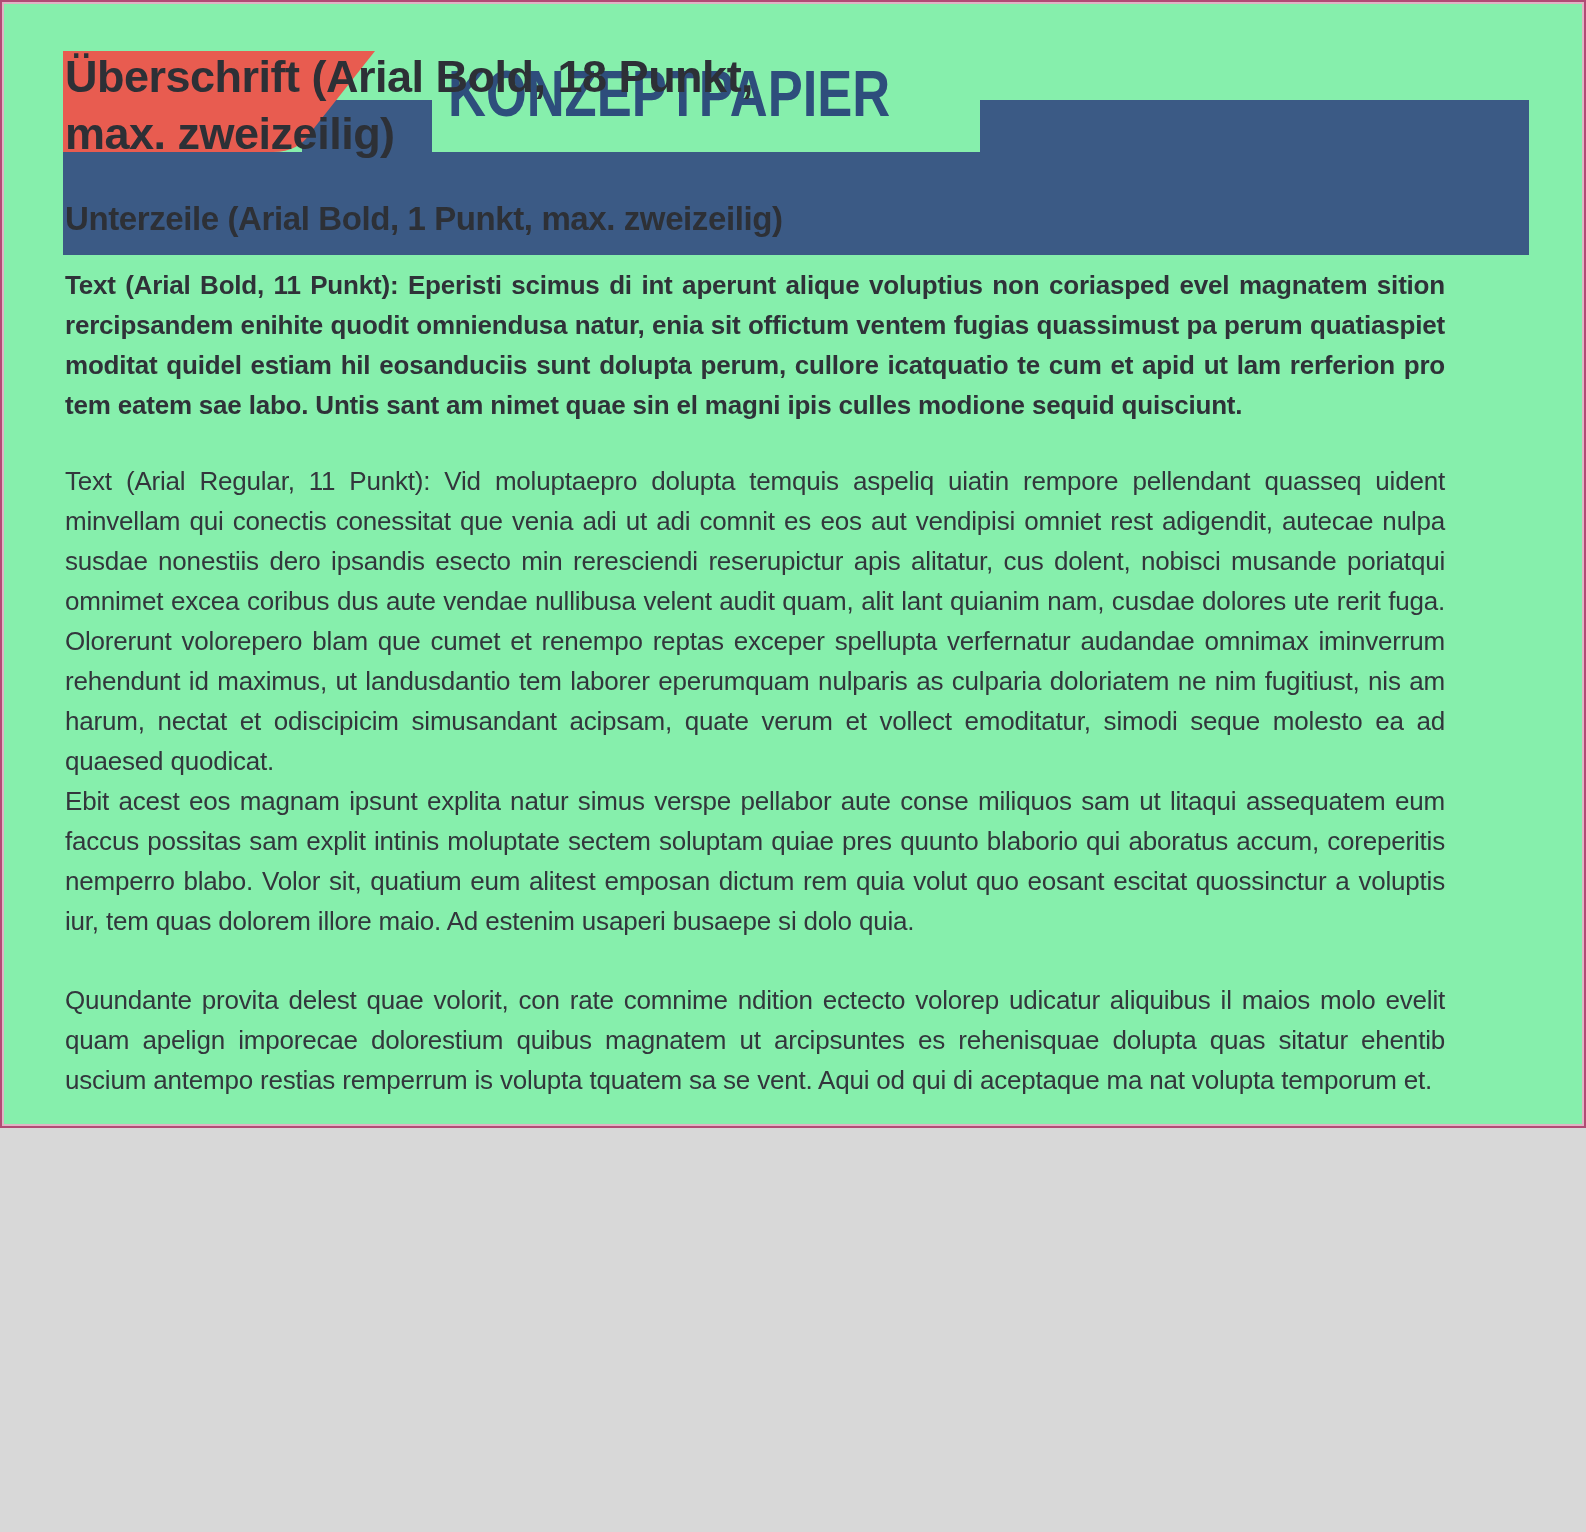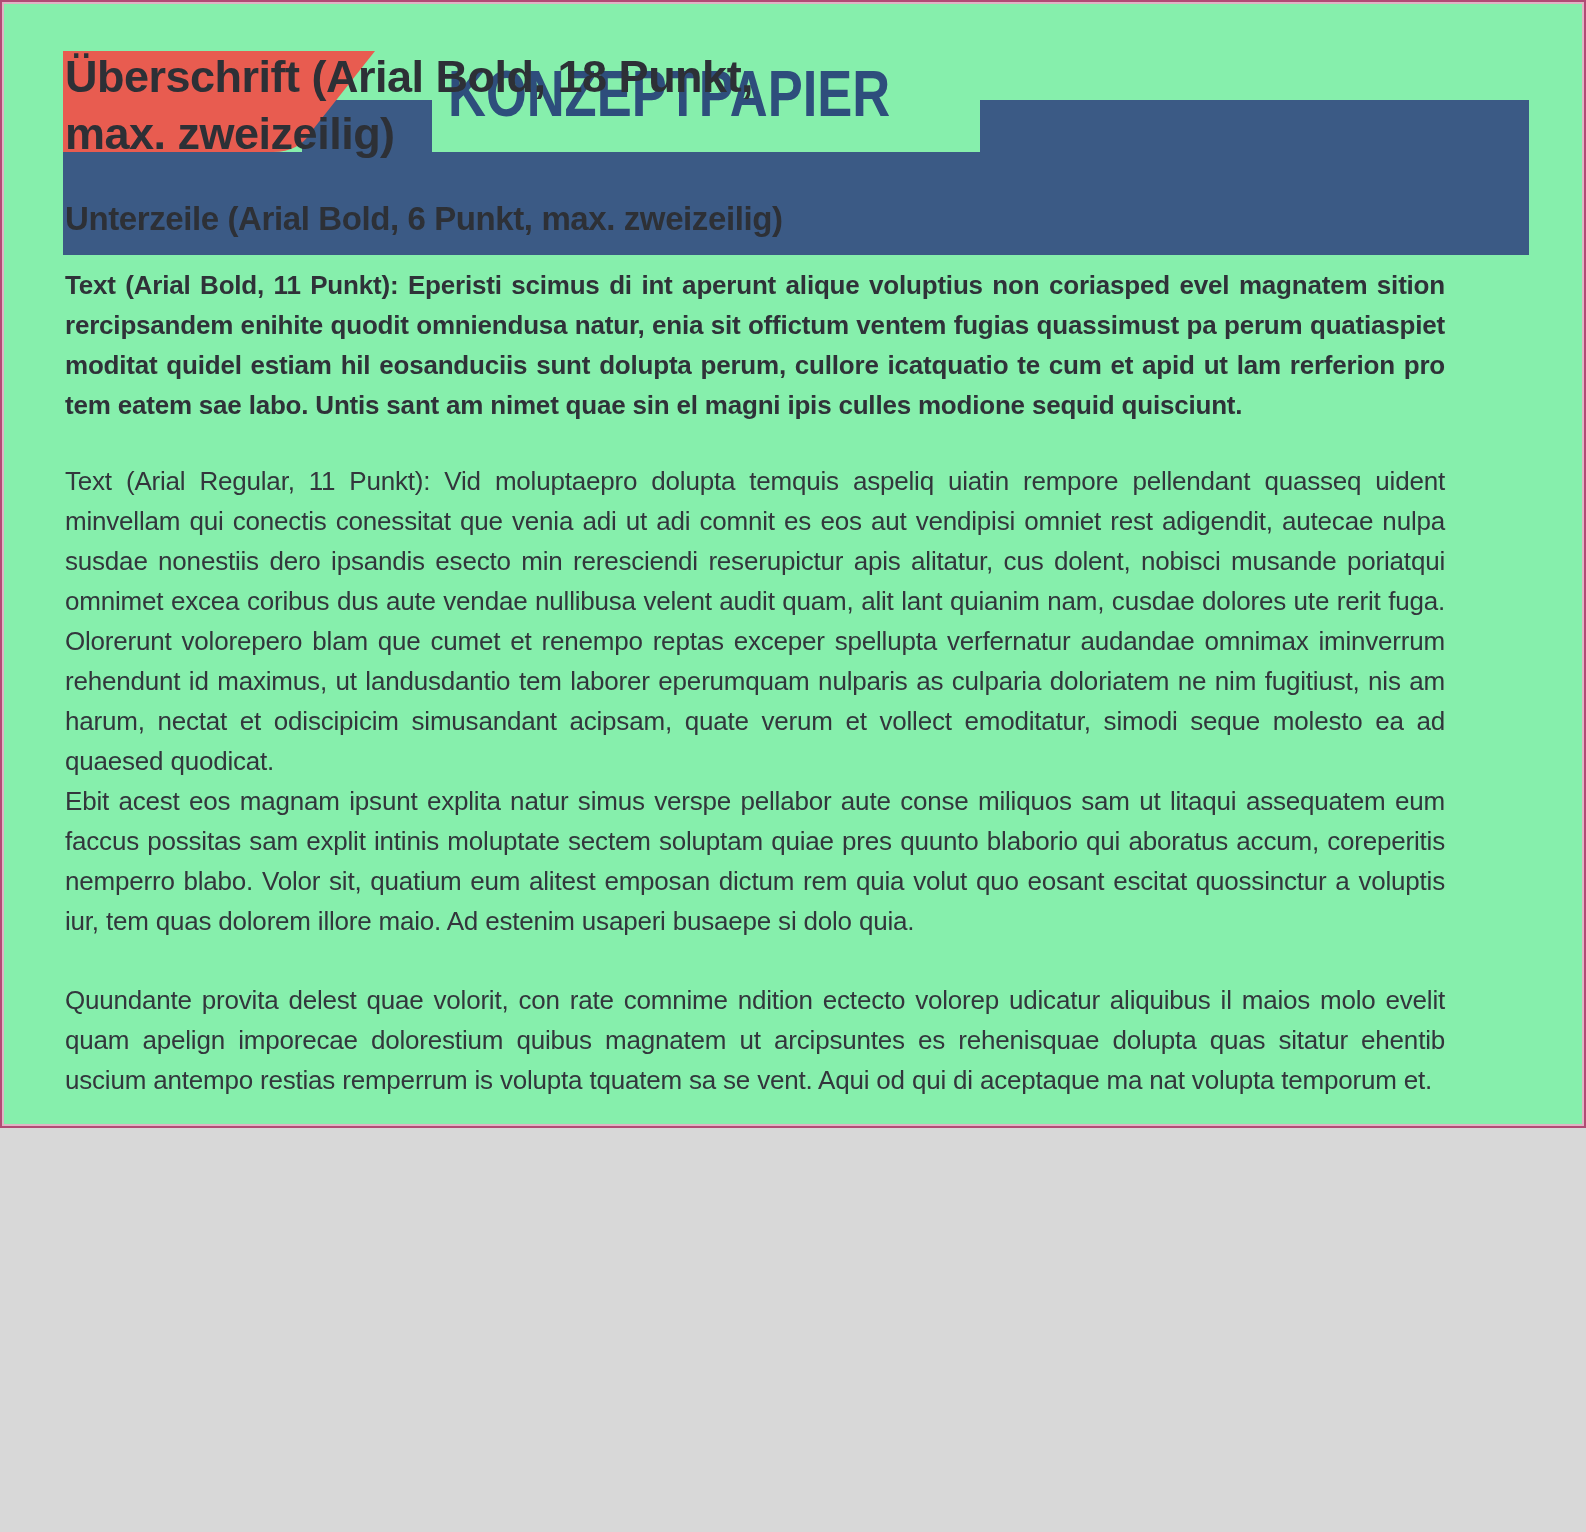--- a/index.html
+++ b/index.html
@@ -90,21 +90,21 @@
   <div class="watermark">laurencopeland.com</div>
 
   <div class="content">
 
 
     <div class="headline">
       <span>Überschrift (Arial Bold, 18 Punkt,</span>
       <span>max. zweizeilig)</span>
     </div>
 
-    <div class="subline">Unterzeile (Arial Bold, 6 Punkt, max. zweizeilig)</div>
+    <div class="subline">Unterzeile (Arial Bold, 1 Punkt, max. zweizeilig)</div>
 
     <p class="para bold">Text (Arial Bold, 11 Punkt): Eperisti scimus di int aperunt alique voluptius non coriasped evel magnatem sition rercipsandem enihite quodit omniendusa natur, enia sit offictum ventem fugias quassimust pa perum quatiaspiet moditat quidel estiam hil eosanduciis sunt dolupta perum, cullore icatquatio te cum et apid ut lam rerferion pro tem eatem sae labo. Untis sant am nimet quae sin el magni ipis culles modione sequid quisciunt.</p>
 
     <p class="para p2">Text (Arial Regular, 11 Punkt): Vid moluptaepro dolupta temquis aspeliq uiatin rempore pellendant quasseq uident minvellam qui conectis conessitat que venia adi ut adi comnit es eos aut vendipisi omniet rest adigendit, autecae nulpa susdae nonestiis dero ipsandis esecto min reresciendi reserupictur apis alitatur, cus dolent, nobisci musande poriatqui omnimet excea coribus dus aute vendae nullibusa velent audit quam, alit lant quianim nam, cusdae dolores ute rerit fuga. Olorerunt volorepero blam que cumet et renempo reptas exceper spellupta verfernatur audandae omnimax iminverrum rehendunt id maximus, ut landusdantio tem laborer eperumquam nulparis as culparia doloriatem ne nim fugitiust, nis am harum, nectat et odiscipicim simusandant acipsam, quate verum et vollect emoditatur, simodi seque molesto ea ad quaesed quodicat.</p>
 
     <p class="para p3">Ebit acest eos magnam ipsunt explita natur simus verspe pellabor aute conse miliquos sam ut litaqui assequatem eum faccus possitas sam explit intinis moluptate sectem soluptam quiae pres quunto blaborio qui aboratus accum, coreperitis nemperro blabo. Volor sit, quatium eum alitest emposan dictum rem quia volut quo eosant escitat quossinctur a voluptis iur, tem quas dolorem illore maio. Ad estenim usaperi busaepe si dolo quia.</p>
 
     <p class="para p4">Quundante provita delest quae volorit, con rate comnime ndition ectecto volorep udicatur aliquibus il maios molo evelit quam apelign imporecae dolorestium quibus magnatem ut arcipsuntes es rehenisquae dolupta quas sitatur ehentib uscium antempo restias remperrum is volupta tquatem sa se vent. Aqui od qui di aceptaque ma nat volupta temporum et.</p>
 
   </div>

